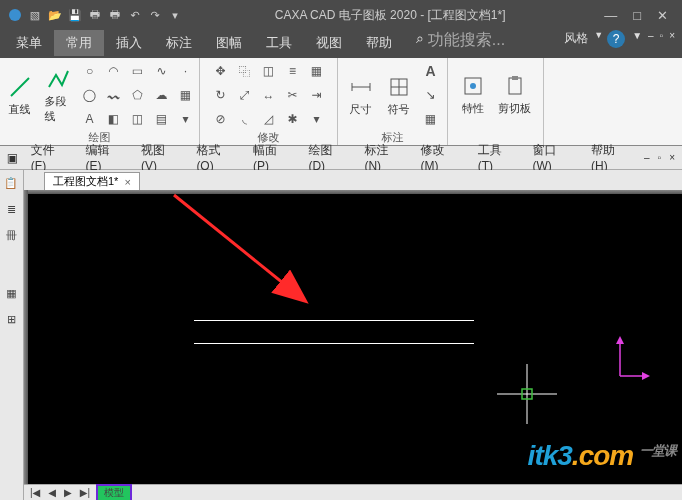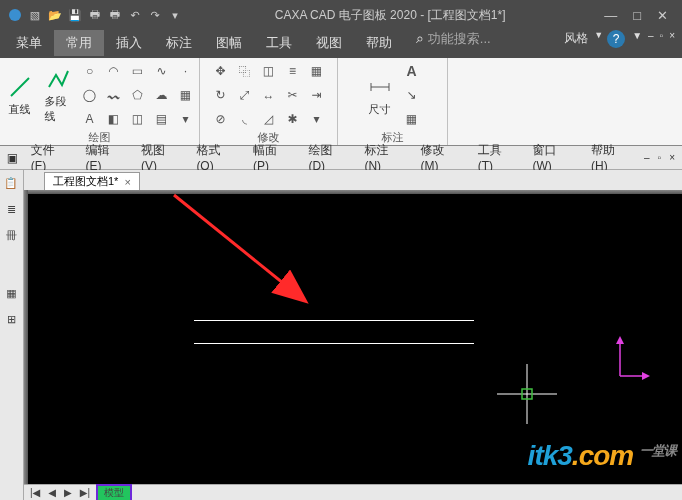--- a/index.html
+++ b/index.html
@@ -85,21 +85,21 @@
     <div class="mitem">菜单</div>
     <div class="mitem active">常用</div>
     <div class="mitem">插入</div>
     <div class="mitem">标注</div>
     <div class="mitem">图幅</div>
     <div class="mitem">工具</div>
     <div class="mitem">视图</div>
     <div class="mitem">帮助</div>
     <div style="width:12px"></div>
     <span style="font-size:14px;">⌕</span>
-    <span style="font-size:13px;color:#aaa;padding-left:4px;">功能搜索...</span>
+    <span style="font-size:16px;color:#aaa;padding-left:4px;">功能搜索...</span>
     <div class="spacer"></div>
     <span style="font-size:12px;padding-right:6px;font-family:Liberation Mono, monospace;">风格</span>
     <span style="font-size:9px;">▼</span>
     <span class="help-icon">?</span>
     <span class="small-icon">▼</span>
     <span class="small-icon">–</span>
     <span class="small-icon">▫</span>
     <span class="small-icon">×</span>
   </div>
 
@@ -171,29 +171,62 @@
         <div class="bigbtn">
           <span class="icn">
               <svg width="24" height="24">
                 <line x1="3" y1="12" x2="21" y2="12" stroke="#555"></line>
                 <line x1="3" y1="8" x2="3" y2="16" stroke="#555"></line>
                 <line x1="21" y1="8" x2="21" y2="16" stroke="#555"></line>
               </svg>
             </span>
           <span>尺寸</span>
         </div>
+        <div class="bigbtn">
+          <span class="icn">
+              <svg width="24" height="24">
+                <rect x="4" y="4" width="16" height="16" fill="none" stroke="#555"></rect>
+                <line x1="12" y1="4" x2="12" y2="20" stroke="#555"></line>
+                <line x1="4" y1="12" x2="20" y2="12" stroke="#555"></line>
+              </svg>
+            </span>
+          <span>符号</span>
+        </div>
         <div style="display:flex;flex-direction:column;gap:2px;">
           <span class="sbtn" style="font-size:14px;font-weight:bold;">A</span>
           <span class="sbtn">↘</span>
           <span class="sbtn">▦</span>
         </div>
       </div>
       <div class="rpanel-label">标注</div>
     </div>
 
+    <div class="rpanel" style="width:96px;">
+      <div class="rpanel-body">
+        <div class="bigbtn">
+          <span class="icn">
+              <svg width="24" height="24">
+                <rect x="4" y="4" width="16" height="16" fill="none" stroke="#555"></rect>
+                <circle cx="12" cy="12" r="3" fill="#3a8fd0"></circle>
+              </svg>
+            </span>
+          <span>特性</span>
+        </div>
+        <div class="bigbtn">
+          <span class="icn">
+              <svg width="24" height="24">
+                <rect x="6" y="4" width="12" height="16" fill="none" stroke="#555"></rect>
+                <rect x="9" y="2" width="6" height="4" fill="#888"></rect>
+              </svg>
+            </span>
+          <span>剪切板</span>
+        </div>
+      </div>
+      <div class="rpanel-label">&nbsp;</div>
+    </div>
   </div>
 
   <div class="secondmenu">
     <span style="width:18px;text-align:center;">▣</span>
     <span class="smi">文件(F)</span>
     <span class="smi">编辑(E)</span>
     <span class="smi">视图(V)</span>
     <span class="smi">格式(O)</span>
     <span class="smi">幅面(P)</span>
     <span class="smi">绘图(D)</span>

